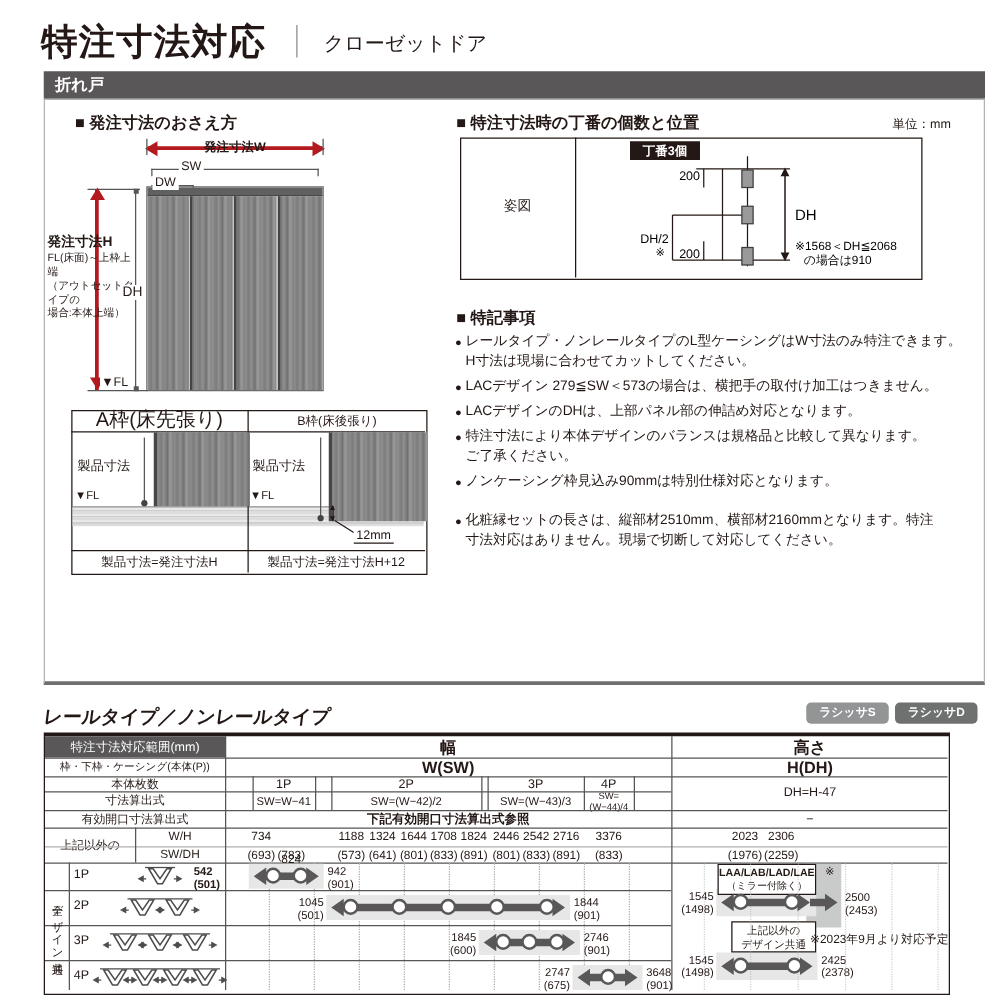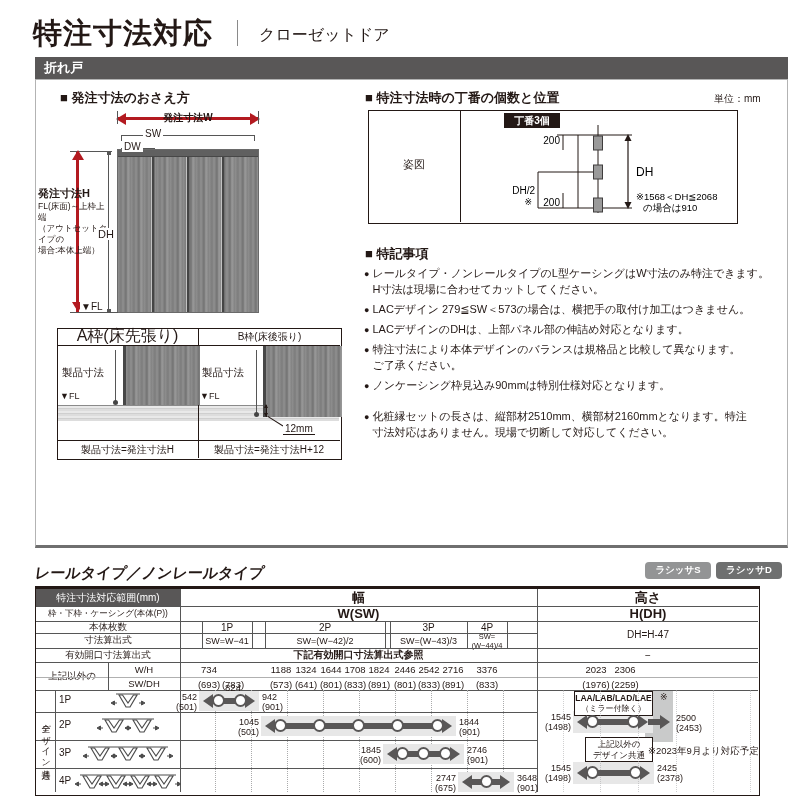--- a/index.html
+++ b/index.html
@@ -304,21 +304,21 @@
     <div class="a gridline" style="left: 750px; top: 690px; height: 102px; z-index: 0; opacity: 0.55;"></div>
     <div class="a" style="left: 59px; top: 694px; font-size: 10px;">1P</div>
     <div class="a" style="left: 199px; top: 691px; width: 60px; height: 20px; background: rgb(231, 231, 231); z-index: 1;"></div>
     <div class="a" style="left: 203px; top: 694px; width: 52px; height: 14px; z-index: 3;">
       <div class="tri" style="left: 0px; top: 0px; border-top: 7px solid transparent; border-bottom: 7px solid transparent; border-right: 10px solid rgb(89, 87, 87);"></div>
       <div class="tri" style="right: 0px; top: 0px; border-top: 7px solid transparent; border-bottom: 7px solid transparent; border-left: 10px solid rgb(89, 87, 87);"></div>
       <div style="position: absolute; left: 8px; right: 8px; top: 4px; height: 6px; background: rgb(89, 87, 87);"></div>
       <div style="position: absolute; left: 8.5px; top: 0px; width: 13px; height: 13px; border-radius: 50%; background: rgb(255, 255, 255); border: 2px solid rgb(89, 87, 87); box-sizing: border-box;"></div>
       <div style="position: absolute; left: 30.5px; top: 0px; width: 13px; height: 13px; border-radius: 50%; background: rgb(255, 255, 255); border: 2px solid rgb(89, 87, 87); box-sizing: border-box;"></div>
     </div>
-    <div class="a num2" style="left: 155px; top: 692px; width: 42px; text-align: right; z-index: 4;">
+    <div class="a num2" style="left: 155px; top: 692px; width: 42px; z-index: 4; font-weight: bold;">
       <div>542</div>
       <div>(501)</div>
     </div>
     <div class="a num2" style="left: 262px; top: 692px; width: 42px; z-index: 4;">
       <div>942</div>
       <div>(901)</div>
     </div>
     <svg width="112" height="18" style="position: absolute; left: 72px; top: 692px; overflow: visible;">
       <line x1="44" x2="68" y1="2" y2="2" stroke="#4d4d4d"></line>
       <path d="M47,3 L54,15 L58,15 L65,3 L61.5,3 L56,11 L50.5,3 Z" fill="#fff" stroke="#4d4d4d" stroke-width="1.2"></path>

